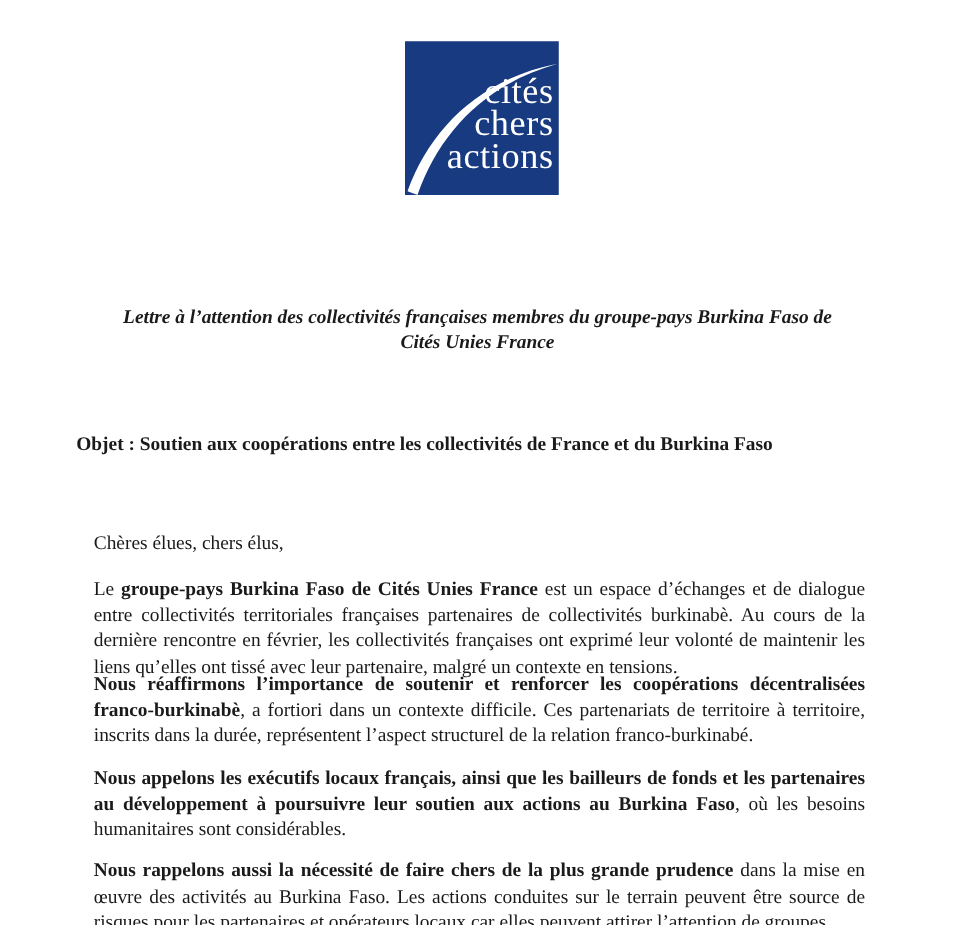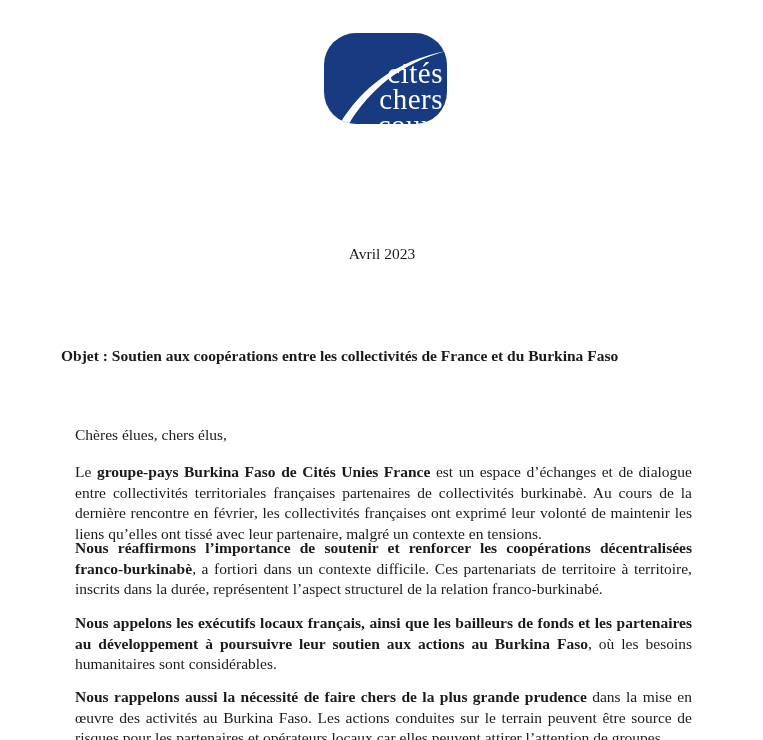--- a/index.html
+++ b/index.html
@@ -13,24 +13,23 @@
       overflow: hidden;
       position: relative;
       font-family: "Liberation Serif", "DejaVu Serif", serif;
       color: #1a1a1a;
     }
     .logo {
       position: absolute;
       left: 324px;
       top: 33px;
       width: 123px;
-      height: 91px;
+      height: 123px;
       background: #173a80;
       overflow: hidden;
-      border-radius: 32px;
     }
     .logo svg {
       position: absolute;
       left: 0; top: 0;
       width: 123px;
       height: 123px;
     }
     .logo-text {
       position: absolute;
       right: 4px;
@@ -99,26 +98,27 @@
 </head>
 <body>
 
 <div class="logo">
   <svg viewBox="0 0 123 123">
     <path d="M2 120 C 20 70, 60 30, 122 18 C 65 34, 28 72, 10 123 Z" fill="#ffffff"></path>
   </svg>
   <div class="logo-text">
     <div>cités</div>
     <div>chers</div>
-    <div>cours</div>
+    <div>actions</div>
   </div>
 </div>
 
 <div class="title-block">
-  <div class="date-line">Avril 2023</div>
+  <div class="title-line">Lettre à l’attention des collectivités françaises membres du groupe-pays Burkina Faso de</div>
+  <div class="title-line">Cités Unies France</div>
 </div>
 
 <div class="subject">Objet : Soutien aux coopérations entre les collectivités de France et du Burkina Faso</div>
 
 <div class="greeting">Chères élues, chers élus,</div>
 
 <div class="para p1"><span>Le </span><b>groupe-pays Burkina Faso de Cités Unies France</b><span> est un espace d’échanges et de dialogue entre collectivités territoriales françaises partenaires de collectivités burkinabè. Au cours de la dernière rencontre en février, les collectivités françaises ont exprimé leur volonté de maintenir les liens qu’elles ont tissé avec leur partenaire, malgré un contexte en tensions.</span></div>
 
 <div class="para p2"><span></span><b>Nous réaffirmons l’importance de soutenir et renforcer les coopérations décentralisées franco-burkinabè</b><span>, a fortiori dans un contexte difficile. Ces partenariats de territoire à territoire, inscrits dans la durée, représentent l’aspect structurel de la relation franco-burkinabé.</span></div>
 

